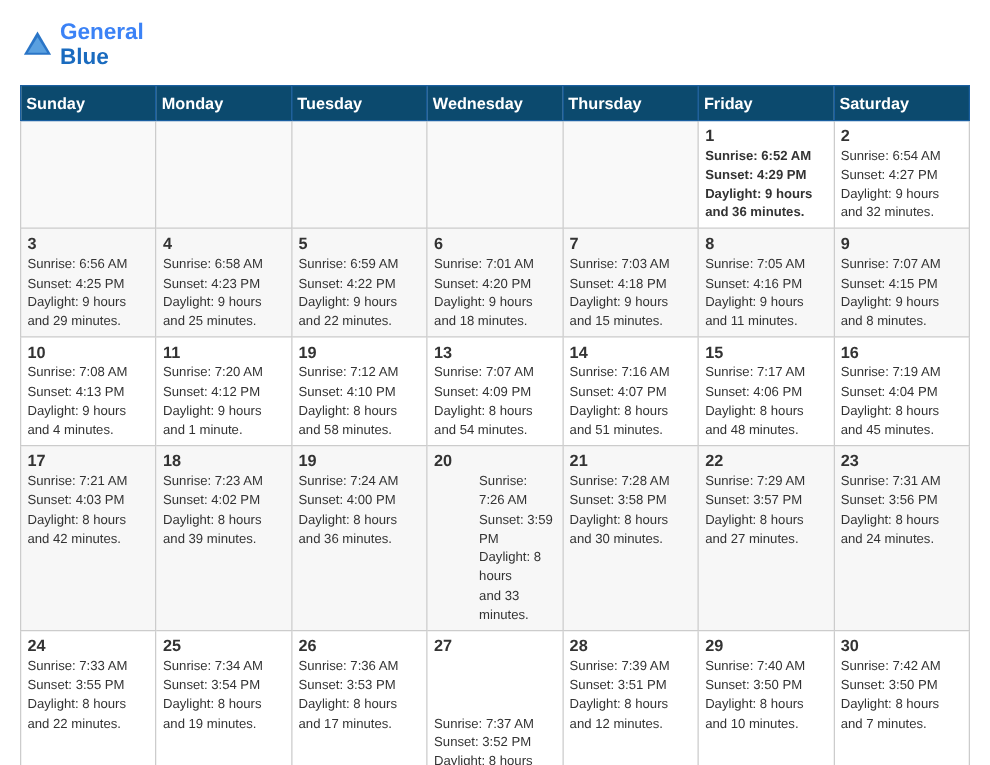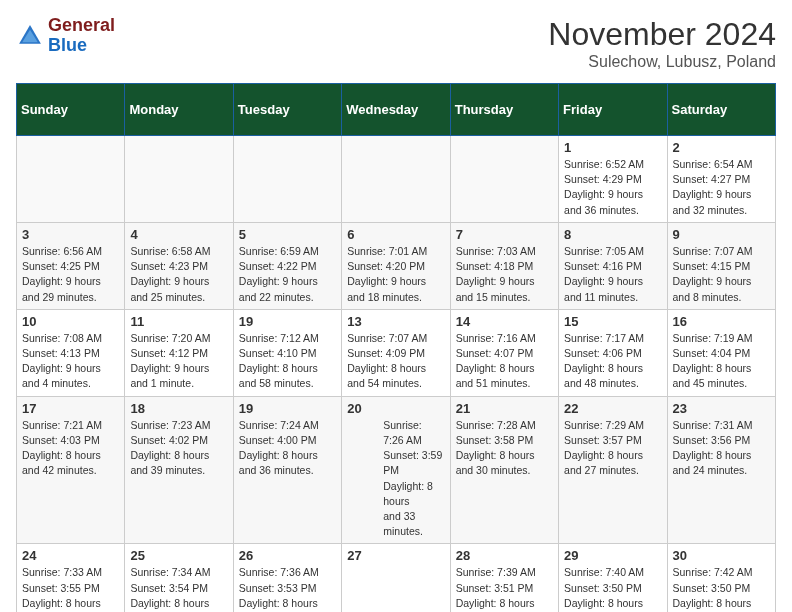--- a/index.html
+++ b/index.html
@@ -19,21 +19,21 @@
     .logo {
       display: flex;
       align-items: center;
       gap: 4px;
     }
     .logo-text {
       font-size: 18px;
       font-weight: bold;
       line-height: 1.1;
     }
-    .logo-text .general { color: #7f1d1d; }
+    .logo-text .general { color: #3b82f6; }
     .logo-text .blue { color: #1a6bbf; }
     .logo-icon {
       width: 28px;
       height: 28px;
     }
     .title-block {
       text-align: right;
     }
     .month-title {
       font-size: 32px;
@@ -42,25 +42,25 @@
     }
     .subtitle {
       font-size: 16px;
       color: #555;
     }
     .calendar {
       width: 100%;
       border-collapse: collapse;
     }
     .calendar th {
-      background: #14532d;
+      background: #0c4a6e;
       color: #fff;
       font-size: 13px;
       font-weight: bold;
-      padding: 18px 4px;
+      padding: 6px 4px;
       text-align: left;
       border: 1px solid #1a5fa0;
     }
     .calendar td {
       border: 1px solid #ccc;
       vertical-align: top;
       padding: 4px 5px;
       width: 108px;
       min-height: 80px;
       font-size: 11px;
@@ -95,24 +95,20 @@
   <div class="logo">
     <svg class="logo-icon" viewBox="0 0 36 36">
       <polygon points="18,4 32,28 4,28" fill="#2a75c7"></polygon>
       <polygon points="18,10 28,26 8,26" fill="#5aa0e0"></polygon>
     </svg>
     <div class="logo-text">
       <span class="general">General</span><br>
       <span class="blue">Blue</span>
     </div>
   </div>
-  <div class="title-block">
-    <div class="month-title">November 2024</div>
-    <div class="subtitle">Sulechow, Lubusz, Poland</div>
-  </div>
 </div>
 
 <table class="calendar">
   <thead>
     <tr>
     <th>Sunday</th>
         <th>Monday</th>
         <th>Tuesday</th>
         <th>Wednesday</th>
         <th>Thursday</th>
@@ -122,21 +118,21 @@
   </thead>
   <tbody id="calendar-body">
   <tr>
         <td class="empty"></td>
         <td class="empty"></td>
         <td class="empty"></td>
         <td class="empty"></td>
         <td class="empty"></td>
         <td>
           <span class="day-number">1</span>
-          <div class="day-info" style="white-space: pre-line;">Sunrise: 6:52 AM
+          <div class="day-info" style="white-space: pre-line; font-weight: bold;">Sunrise: 6:52 AM
 Sunset: 4:29 PM
 Daylight: 9 hours
 and 36 minutes.</div>
         </td>
         <td>
           <span class="day-number">2</span>
           <div class="day-info" style="white-space: pre-line;">Sunrise: 6:54 AM
 Sunset: 4:27 PM
 Daylight: 9 hours
 and 32 minutes.</div>

